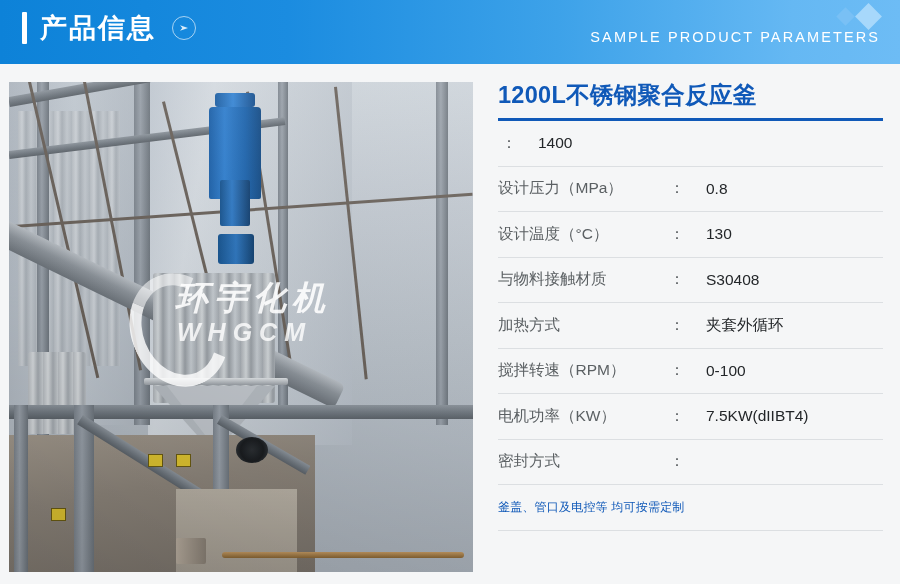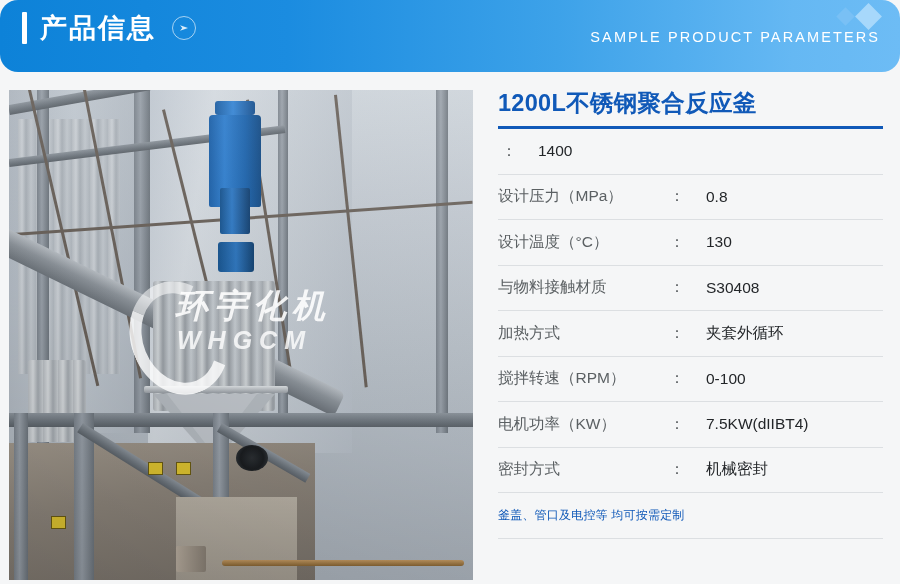--- a/index.html
+++ b/index.html
@@ -17,24 +17,23 @@
     position: relative;
     width: 900px;
     height: 584px;
     background: #f5f6f7;
   }
 
   
   .header {
     position: relative;
     width: 900px;
-    height: 72px;
+    height: 64px;
     background: linear-gradient(90deg, #0d82d8 0%, #1b8ce0 32%, #3da2e9 62%, #65b8f3 88%, #6dbcf5 100%);
     overflow: hidden;
-    border-radius: 18px;
   }
   .header-left {
     position: absolute;
     left: 22px;
     top: 12px;
     display: flex;
     align-items: center;
   }
   .accent-bar {
     width: 5px;
@@ -496,20 +495,19 @@
           <div class="spec-value">0-100</div>
         </div>
         <div class="spec-row">
           <div class="spec-label">电机功率（KW）</div>
           <div class="spec-colon">：</div>
           <div class="spec-value">7.5KW(dIIBT4)</div>
         </div>
         <div class="spec-row">
           <div class="spec-label">密封方式</div>
           <div class="spec-colon">：</div>
-          <div class="spec-value">机械密封</div>
         </div>
         <div class="spec-note">釜盖、管口及电控等 均可按需定制</div>
       </div>
     </div>
 
   </div>
 </div>
 
 </body></html>

